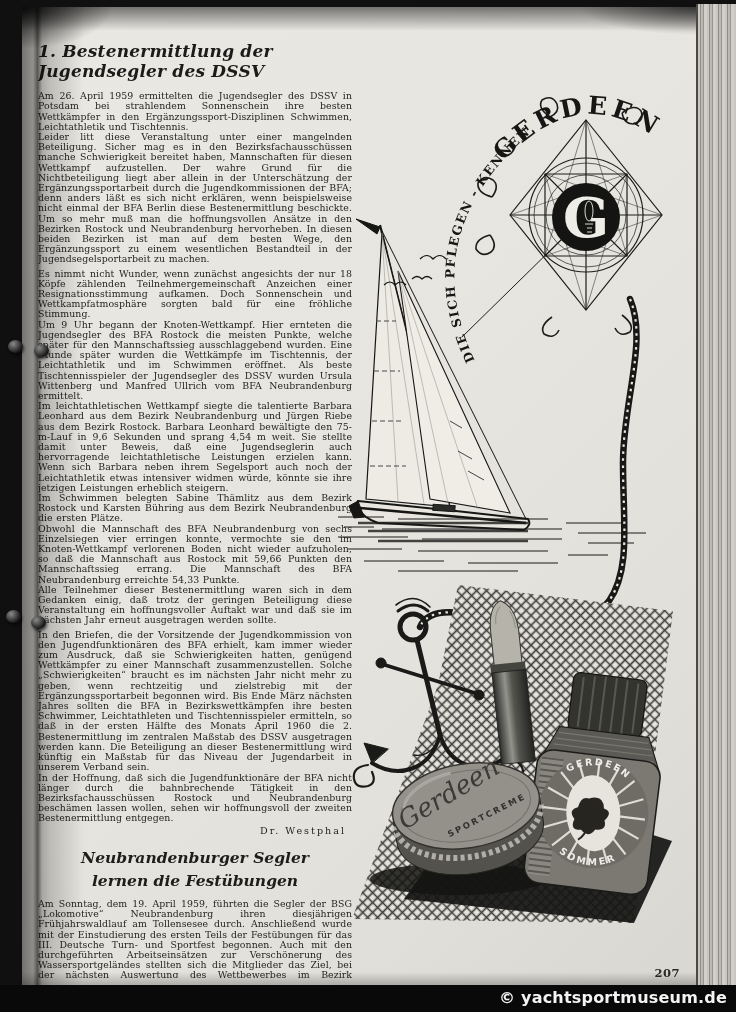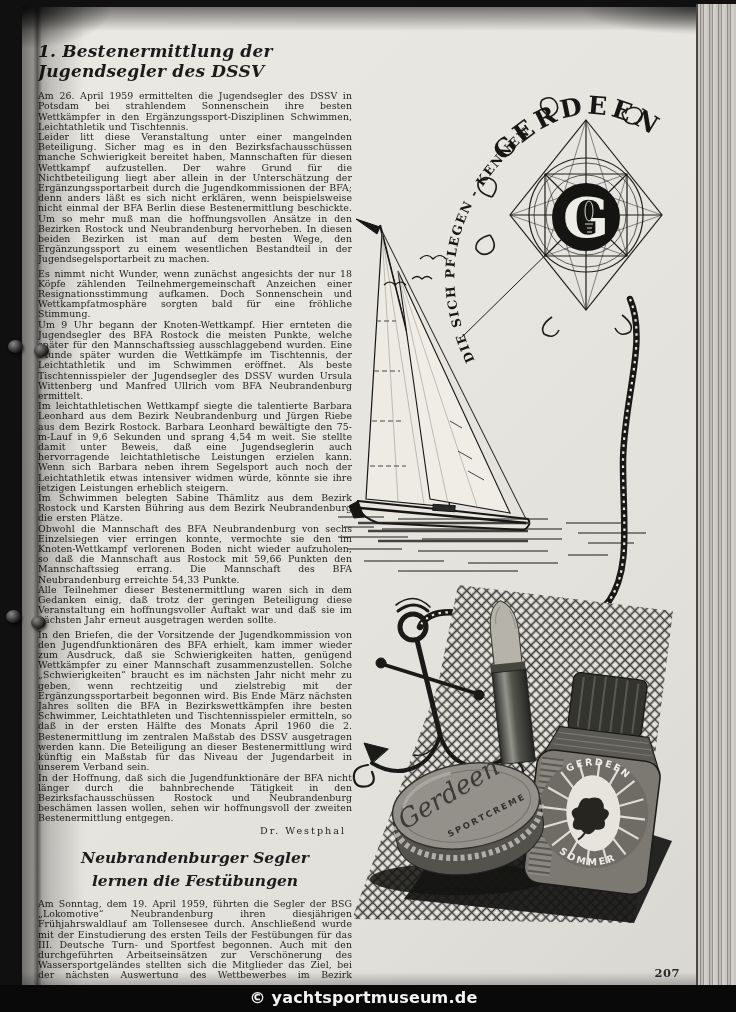--- a/index.html
+++ b/index.html
@@ -22,21 +22,21 @@
   .edges{position:absolute;right:0;top:4px;width:38px;height:982px;
          background:repeating-linear-gradient(90deg,#c9c6c1 0 2px,#8f8c87 2px 3px,#bcb9b4 3px 5px,#97948f 5px 6px,#d2cfca 6px 9px);
          border-left:2px solid #4a4845;}
   
   .screw{position:absolute;width:15px;height:13px;border-radius:50%;
          background:radial-gradient(circle at 35% 30%, #8a8a88, #161616 70%);
          box-shadow:1px 2px 3px rgba(0,0,0,.65);}
   
   .bar{position:absolute;left:0;right:0;bottom:0;height:27px;background:#090909;z-index:9;
        color:#f3f3f3;font-family:"DejaVu Sans", sans-serif;font-weight:bold;font-size:16px;
-       line-height:26px;text-align:center;padding-right:9px;box-sizing:border-box;letter-spacing:.2px;}
+       line-height:26px;text-align:right;padding-right:9px;box-sizing:border-box;letter-spacing:.2px;}
   
   .col{position:absolute;left:38px;top:42px;width:314px;bottom:34px;overflow:hidden;color:#222120;}
   .h1{font-style:italic;font-weight:bold;font-size:17px;line-height:1.15;margin:0 0 10px 0;
       letter-spacing:.2px;color:#1b1b1a;}
   .body{margin:0;text-align:justify;font-size:9.4px;line-height:10.2px;word-spacing:.6px;
         letter-spacing:.05px;hyphens:auto;color:#262523;}
   .gap{margin-top:4px;}
   .author{margin:1px 6px 0 0;text-align:right;font-size:9.6px;letter-spacing:2px;color:#262523;}
   .h2{text-align:center;font-style:italic;font-weight:bold;font-size:15.5px;line-height:1.5;
       margin:10px 0 7px 0;color:#1d1d1c;}

